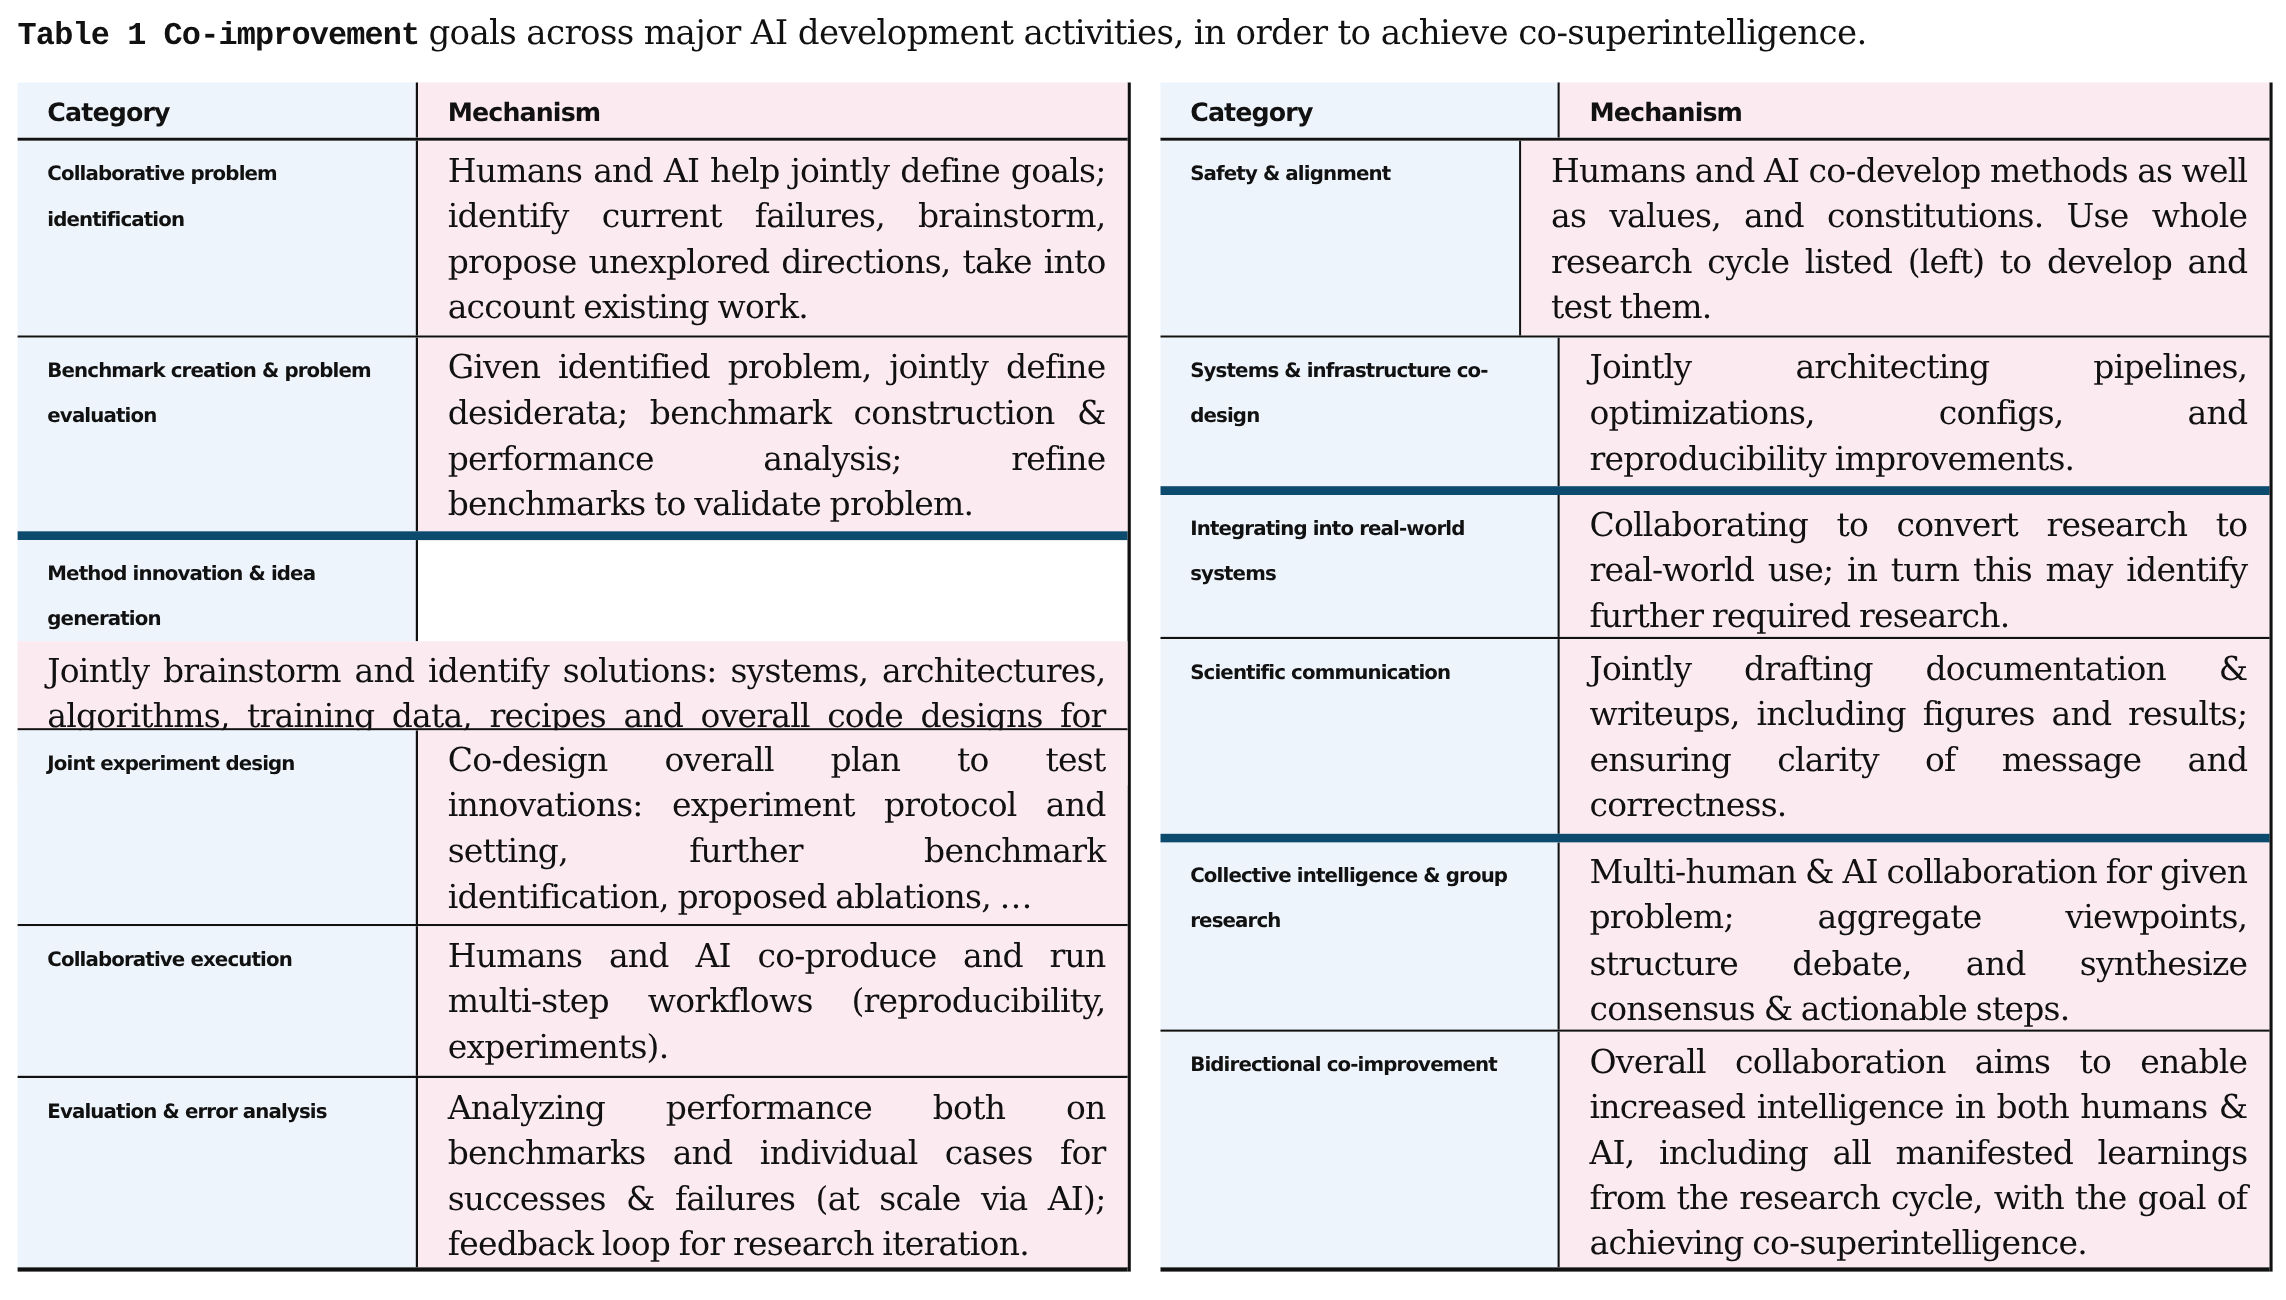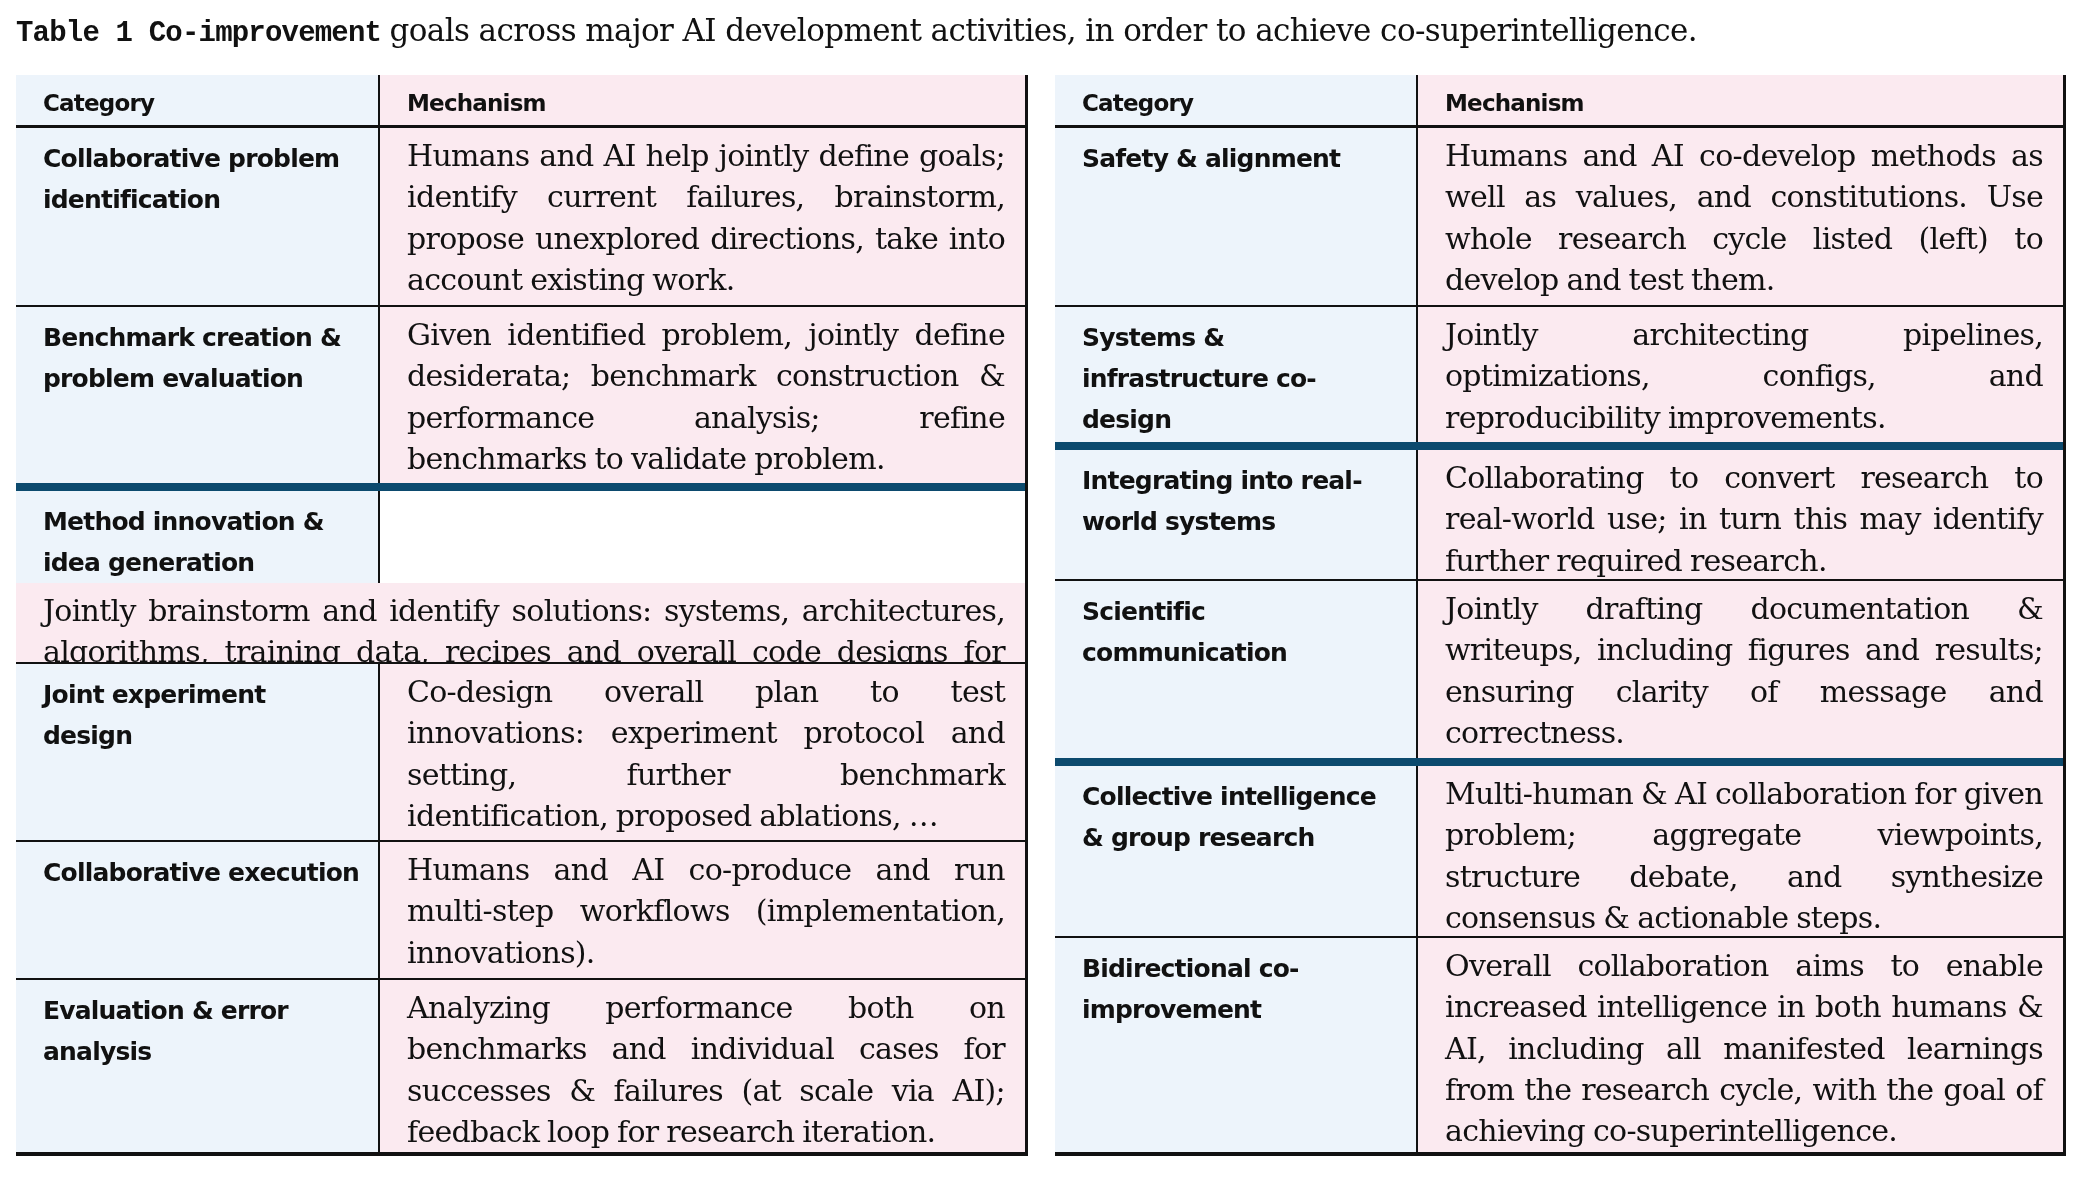--- a/index.html
+++ b/index.html
@@ -6,21 +6,21 @@
   body { width:2078px; height:1182px; position:relative; overflow:hidden; color:#111; }
   .caption { position:absolute; left:16px; top:6px; height:48px; line-height:48px; white-space:nowrap; font-size:33px; }
   .caption .lbl { font-family:Liberation Mono, monospace; font-weight:bold; font-size:29px; letter-spacing:-0.8px; }
   .caption .txt { font-family:"DejaVu Serif", serif; font-size:31px; letter-spacing:-0.6px; }
   .tbl { position:absolute; top:75px; border-right:3px solid #111; }
   .tbl .row { position:absolute; left:0; right:0; display:flex; box-sizing:border-box; }
   .tbl .row.hdr { border-bottom:3px solid #111; }
   .tbl .row.thin { border-top:2px solid #111; }
   .tbl .row.thick { border-top:8px solid #0c4a6e; }
   .tbl .row.last { border-bottom:4px solid #111; }
-  .cat { background:#EDF4FB; border-right:2px solid #111; box-sizing:border-box; padding:10px 18px 0 27px; font-family:"DejaVu Sans", sans-serif; font-weight:bold; font-size:25px; line-height:41px; letter-spacing:-0.8px; }
+  .cat { background:#EDF4FB; border-right:2px solid #111; box-sizing:border-box; padding:10px 18px 0 27px; font-family:"DejaVu Sans", sans-serif; font-weight:bold; font-size:18px; line-height:41px; letter-spacing:-0.8px; }
   .mech { background:#FBEAF0; flex:1; box-sizing:border-box; padding:7px 20px 0 27px; font-family:"DejaVu Serif", serif; font-size:30px; line-height:41.3px; text-align:justify; letter-spacing:-0.7px; hyphens:auto; word-spacing:-1px; }
   .hdr .cat, .hdr .mech { font-family:"DejaVu Sans", sans-serif; font-weight:bold; font-size:23px; padding-top:8px; letter-spacing:-0.8px; }
 </style>
 </head>
 <body>
 
 <div class="caption">
   <span class="lbl">Table 1</span>&nbsp;&nbsp;<span class="lbl">Co-improvement</span>
   <span class="txt">goals across major AI development activities, in order to achieve co-superintelligence.</span>
 </div>
@@ -41,35 +41,35 @@
   <div class="row thick" style="top:408px; height:179px;flex-direction:column;">
     <div class="cat" style="width:364px;">Method innovation &amp; idea generation</div>
     <div class="mech">Jointly brainstorm and identify solutions: systems, architectures, algorithms, training data, recipes and overall code designs for future models.</div>
   </div>
   <div class="row thin" style="top:587px; height:178px;">
     <div class="cat" style="width:364px;">Joint experiment design</div>
     <div class="mech">Co-design overall plan to test innovations: experiment protocol and setting, further benchmark identification, proposed ablations, …</div>
   </div>
   <div class="row thin" style="top:765px; height:138px;">
     <div class="cat" style="width:364px;">Collaborative execution</div>
-    <div class="mech">Humans and AI co-produce and run multi-step workflows (implementation, innovations).</div>
+    <div class="mech">Humans and AI co-produce and run multi-step workflows (reproducibility, experiments).</div>
   </div>
   <div class="row thin last" style="top:903px; height:178px;">
     <div class="cat" style="width:364px;">Evaluation &amp; error analysis</div>
     <div class="mech">Analyzing performance both on benchmarks and individual cases for successes &amp; failures (at scale via AI); feedback loop for research iteration.</div>
   </div>
 </div>
 
 <div class="tbl" style="left:1055px; width:1008px; height:1081px;">
   <div class="row hdr" style="top:0; height:53px;">
     <div class="cat" style="width:363px;">Category</div>
     <div class="mech">Mechanism</div>
   </div>
   <div class="row" style="top:53px; height:177px;">
-    <div class="cat" style="width:363px;">Safety &amp; alignment</div>
+    <div class="cat" style="width:328px;">Safety &amp; alignment</div>
     <div class="mech">Humans and AI co-develop methods as well as values, and constitutions. Use whole research cycle listed (left) to develop and test them.</div>
   </div>
   <div class="row thin" style="top:230px; height:137px;">
     <div class="cat" style="width:363px;">Systems &amp; infrastructure co-design</div>
     <div class="mech">Jointly architecting pipelines, optimizations, configs, and reproducibility improvements.</div>
   </div>
   <div class="row thick" style="top:367px; height:137px;">
     <div class="cat" style="width:363px;">Integrating into real-world systems</div>
     <div class="mech">Collaborating to convert research to real-world use; in turn this may identify further required research.</div>
   </div>

